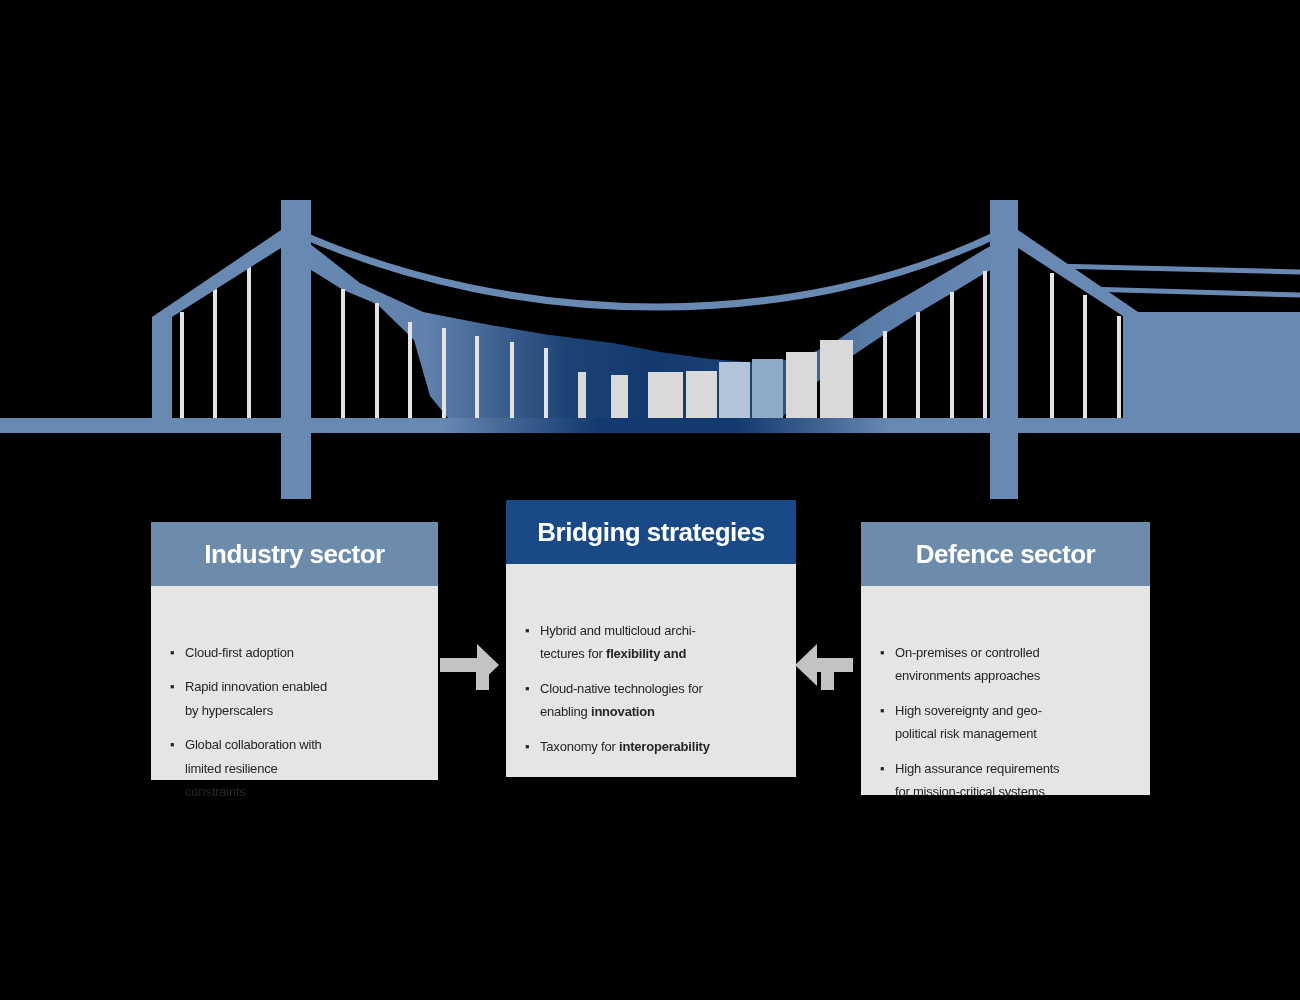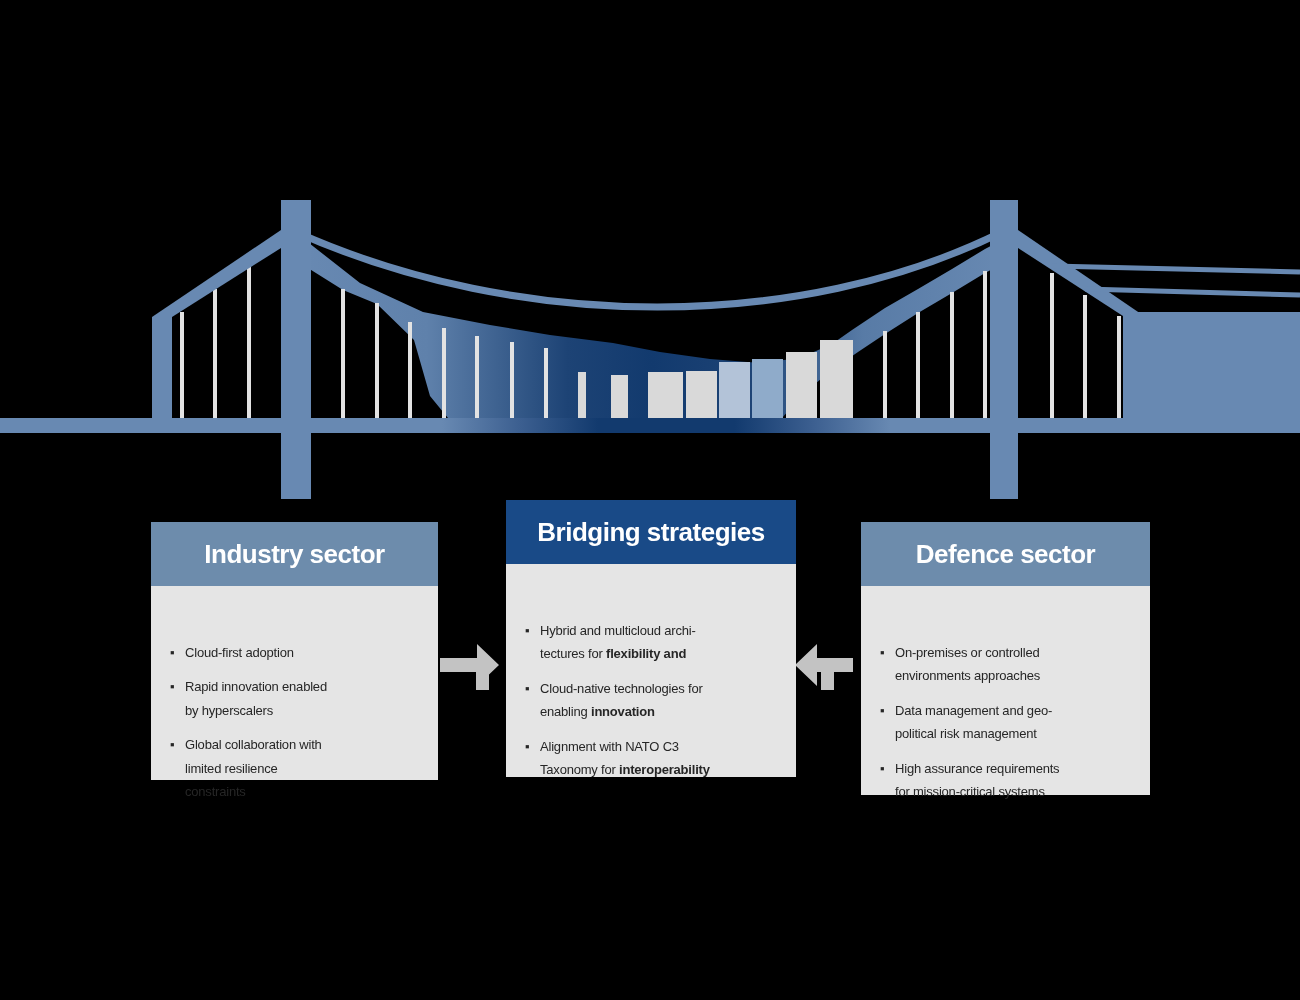--- a/index.html
+++ b/index.html
@@ -183,21 +183,20 @@
         <div class="list-item">
           <span class="bullet">▪</span>
           <div class="lines">
             <div class="line"><span>Cloud-native technologies for</span></div>
             <div class="line"><span>enabling </span><b>innovation</b></div>
           </div>
         </div>
         <div class="list-item">
           <span class="bullet">▪</span>
           <div class="lines">
-            <div class="line"><span>Alignment with NATO C3</span></div>
             <div class="line"><span>Taxonomy for </span><b>interoperability</b></div>
           </div>
         </div>
       </div>
   </section>
 
   <section class="box" id="box-defence">
     <header class="box-header">
       <h2>Defence sector</h2>
     </header>
@@ -205,21 +204,21 @@
         <div class="list-item">
           <span class="bullet">▪</span>
           <div class="lines">
             <div class="line"><span>On-premises or controlled</span></div>
             <div class="line"><span>environments approaches</span></div>
           </div>
         </div>
         <div class="list-item">
           <span class="bullet">▪</span>
           <div class="lines">
-            <div class="line"><span>Data management and geo-</span></div>
+            <div class="line"><span>High sovereignty and geo-</span></div>
             <div class="line"><span>political risk management</span></div>
           </div>
         </div>
         <div class="list-item">
           <span class="bullet">▪</span>
           <div class="lines">
             <div class="line"><span>High assurance requirements</span></div>
             <div class="line"><span>for mission-critical systems</span></div>
           </div>
         </div>

